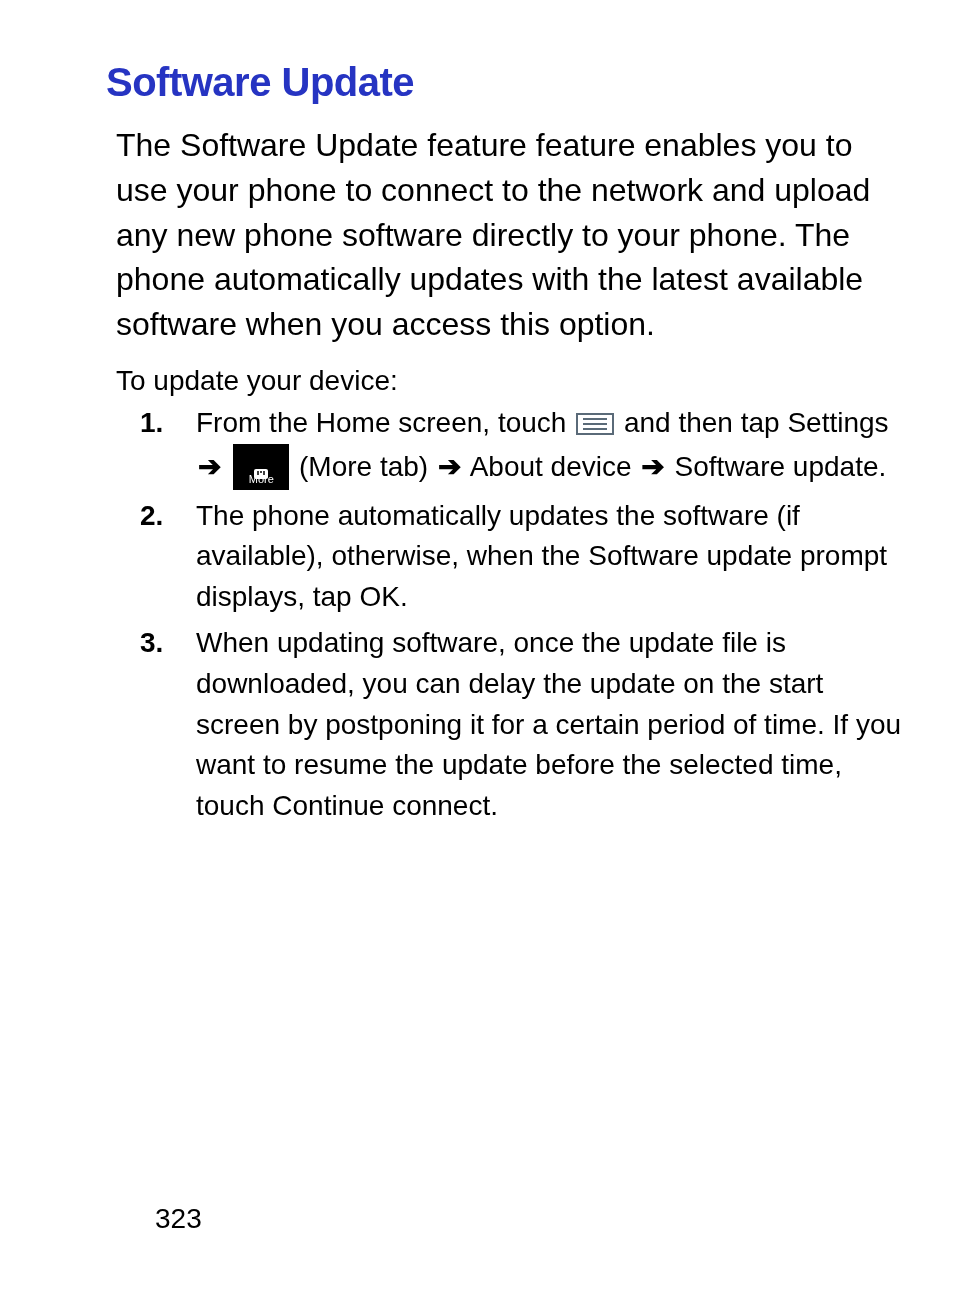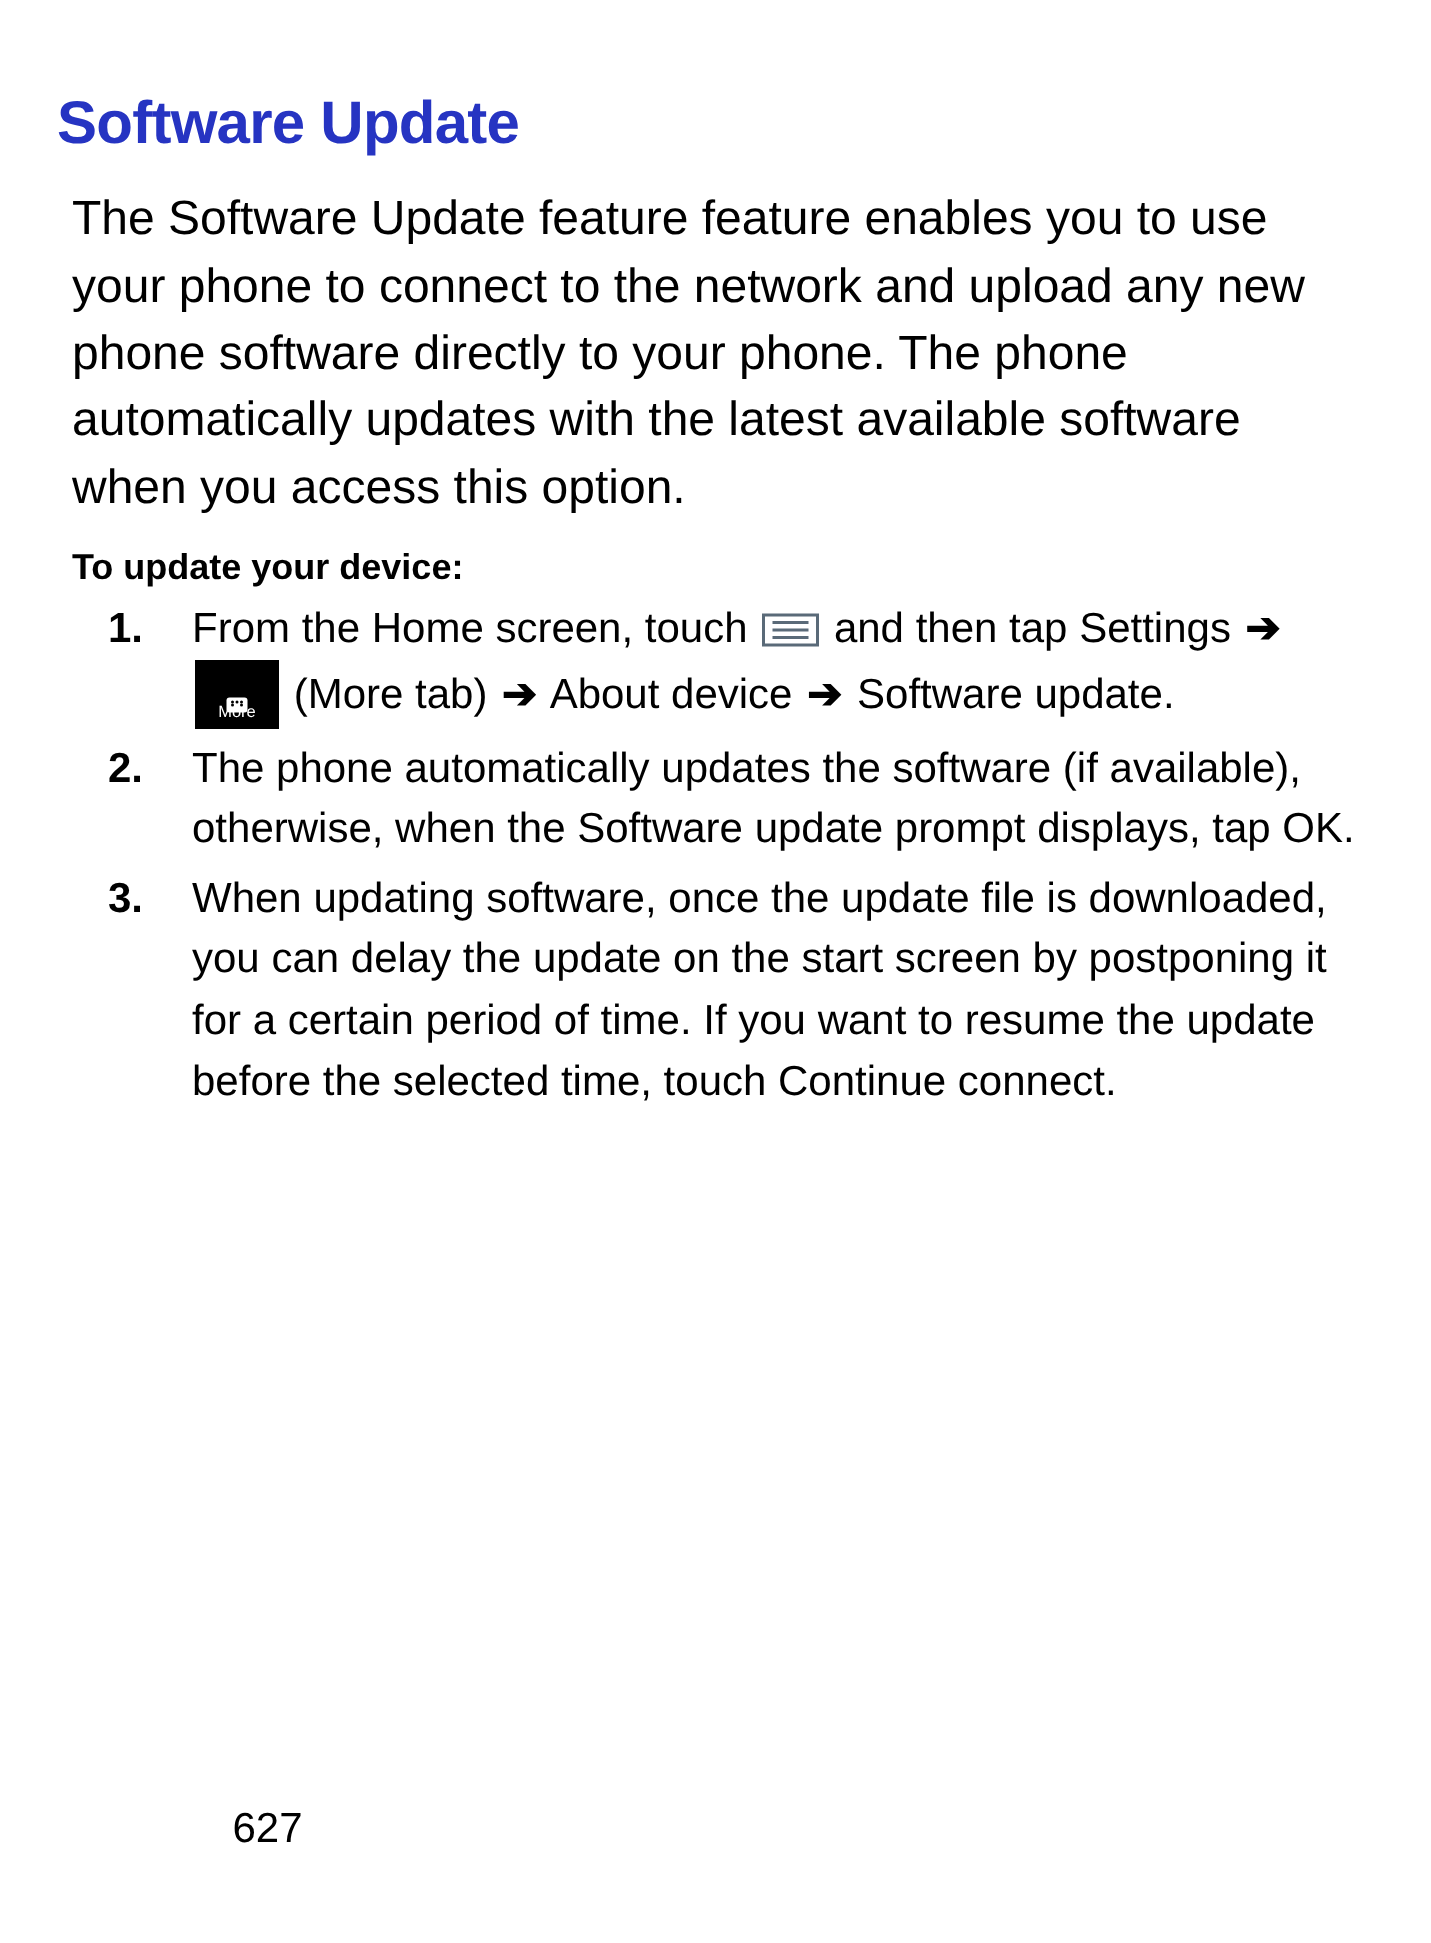--- a/index.html
+++ b/index.html
@@ -5,43 +5,43 @@
   html, body {
     margin: 0;
     padding: 0;
     width: 954px;
     height: 1295px;
     background: #ffffff;
     font-family: "Helvetica Neue", Helvetica, Arial, sans-serif;
     color: #000;
   }
   .page {
-    padding: 60px 50px 0 48px;
+    padding: 60px 50px 0 116px;
     position: relative;
     box-sizing: border-box;
     height: 100%;
   }
   h1.title {
     color: #2634c2;
     font-size: 40px;
     font-weight: 800;
     margin: 0 0 18px -10px;
     font-stretch: condensed;
     letter-spacing: -0.5px;
   }
   p.intro {
     font-size: 32px;
     line-height: 1.4;
     margin: 0 0 18px 0;
     font-weight: 400;
     font-stretch: condensed;
   }
   p.subhead {
-    font-size: 24px;
-    font-weight: 700;
+    font-size: 28px;
+    font-weight: 400;
     margin: 0 0 6px 0;
     font-stretch: condensed;
   }
   ol.steps {
     list-style: none;
     padding: 0;
     margin: 0;
     counter-reset: step;
   }
   ol.steps > li {
@@ -178,15 +178,15 @@
     <li>
       <span>The phone automatically updates the software (if available), otherwise, when the </span><span class="b">Software update</span><span> prompt displays, tap </span><span class="b">OK</span><span>.</span>
     </li>
 
     <li>
       <span>When updating software, once the update file is downloaded, you can delay the update on the start screen by postponing it for a certain period of time. If you want to resume the update before the selected time, touch </span><span class="b">Continue connect</span><span>.</span>
     </li>
 
   </ol>
 
-  <div class="page-num">627</div>
+  <div class="page-num">323</div>
 
 </div>
 
 </body></html>

